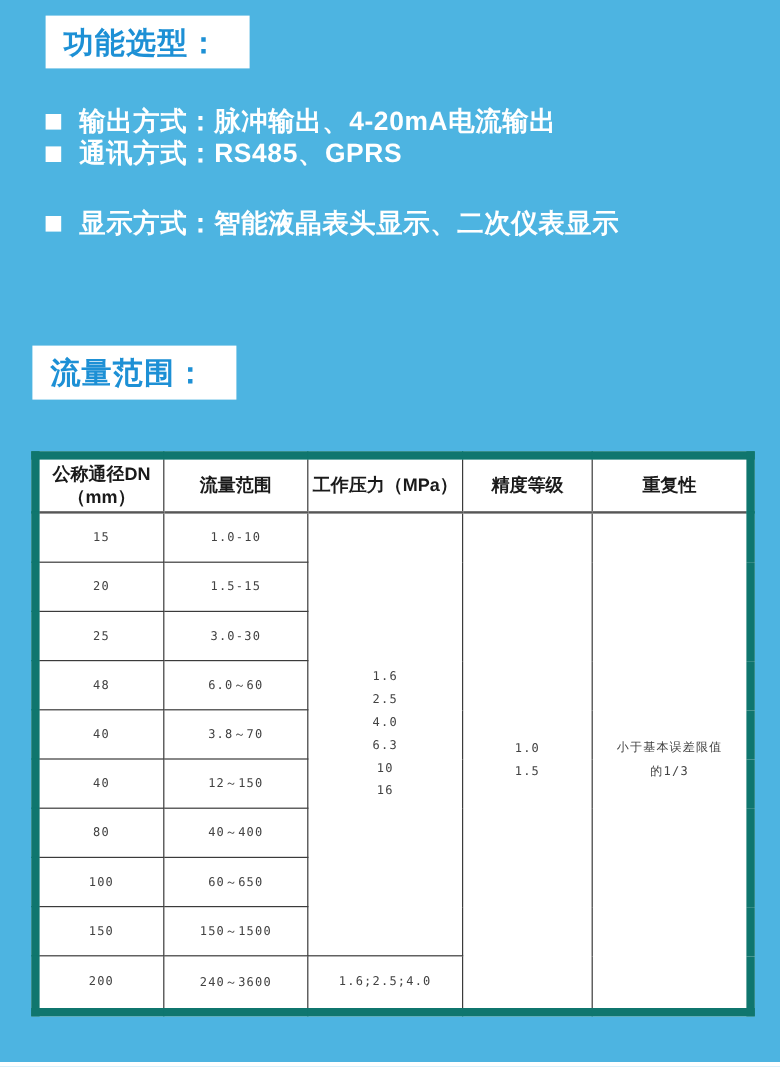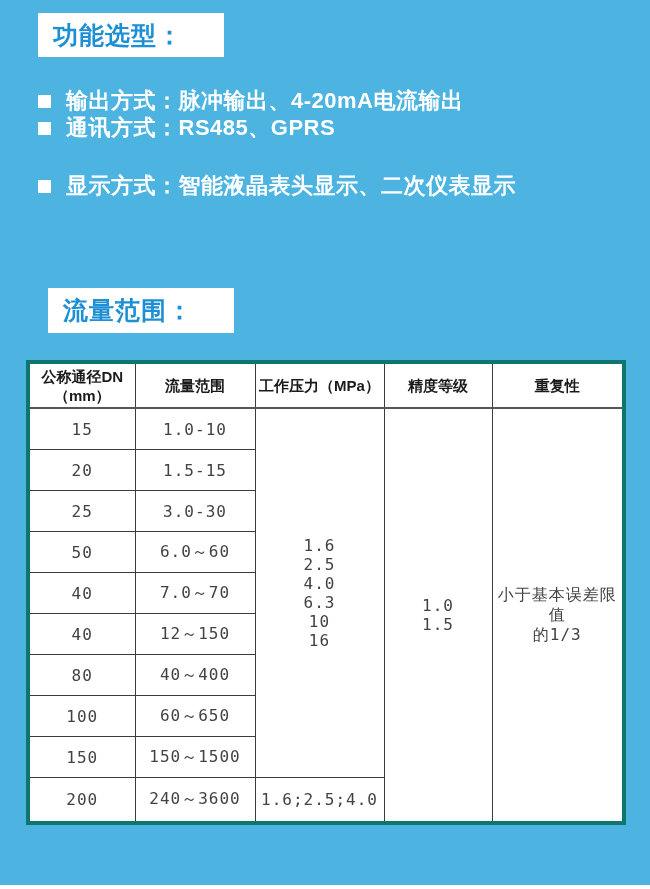--- a/index.html
+++ b/index.html
@@ -4,64 +4,64 @@
 <style>
   html,body{margin:0;padding:0;}
   body{
     width:650px;height:889px;
     background:#4db4e1;
     position:relative;
     font-family:"Liberation Sans",sans-serif;
     overflow:hidden;
   }
   .title-box{
-    position:absolute;left:38px;width:186px;height:44px;
+    position:absolute;left:38px;width:170px;height:44px;
     background:#ffffff;
     display:flex;align-items:center;
     padding-left:15px;box-sizing:border-box;
     color:#1d90d5;font-size:25px;font-weight:bold;
     letter-spacing:1px;
   }
   #title1{top:13px;}
-  #title2{top:288px;left:48px;height:45px;}
+  #title2{top:288px;left:27px;height:45px;}
   .bullet-row{
     position:absolute;left:38px;height:26px;
     display:flex;align-items:center;
   }
   .bullet-square{
     width:13px;height:13px;background:#ffffff;
     margin-right:15px;flex:none;
   }
   .bullet-text{
     color:#ffffff;font-size:22px;font-weight:bold;
     white-space:nowrap;letter-spacing:0.5px;
   }
   #bullet-0{top:88px;}
   #bullet-1{top:115px;}
   #bullet-2{top:173px;align-items:center;}
   table.spec{
-    position:absolute;left:26px;top:360px;
+    position:absolute;left:26px;top:376px;
     width:596px;
     border-collapse:collapse;table-layout:fixed;
     background:#ffffff;
-    border:4px solid #0f766e;
+    border:7px solid #0f766e;
   }
   table.spec th, table.spec td{
     border:1px solid #3b3b3b;
     text-align:center;vertical-align:middle;
     padding:0;
   }
   table.spec th{
     font-size:15px;font-weight:bold;color:#1a1a1a;
     height:43px;line-height:19px;
     border-bottom:2px solid #565656;
   }
   table.spec td{
     font-family:"DejaVu Sans Mono","Liberation Sans",sans-serif;
-    font-size:16px;color:#424242;
+    font-size:10px;color:#424242;
     height:40px;letter-spacing:1px;
   }
   tr.last-row td{height:43px;}
   .stacked div{line-height:19px;}
   .repeat-cell{font-size:14px;letter-spacing:0;}
   .repeat-cell div{line-height:20px;}
   .bottom-strip{
     position:absolute;left:0;bottom:0;width:650px;height:4px;
     background:#ffffff;
   }
@@ -131,26 +131,26 @@
   </tr>
   <tr>
     <td>20</td>
     <td>1.5-15</td>
   </tr>
   <tr>
     <td>25</td>
     <td>3.0-30</td>
   </tr>
   <tr>
-    <td>50</td>
+    <td>48</td>
     <td>6.0～60</td>
   </tr>
   <tr>
     <td>40</td>
-    <td>7.0～70</td>
+    <td>3.8～70</td>
   </tr>
   <tr>
     <td>40</td>
     <td>12～150</td>
   </tr>
   <tr>
     <td>80</td>
     <td>40～400</td>
   </tr>
   <tr>

